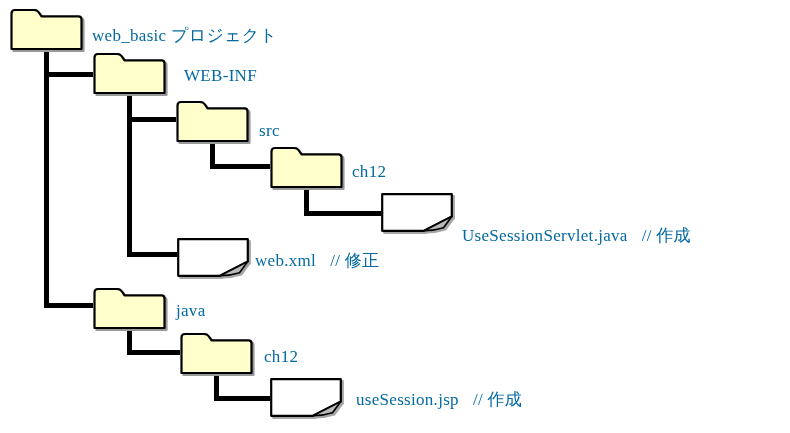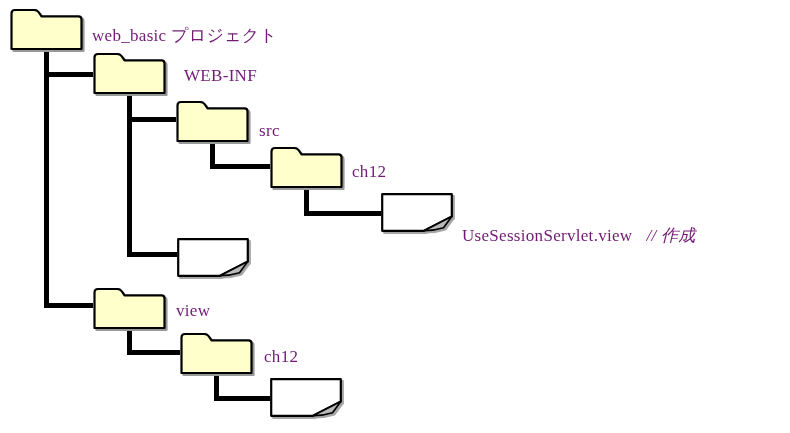--- a/index.html
+++ b/index.html
@@ -11,25 +11,25 @@
     overflow:hidden;
   }
   .line{position:absolute;background:#000000;}
   .node{position:absolute;line-height:0;}
   .folder-svg{filter:drop-shadow(2.5px 2.5px 0 #999999);}
   .file-svg{filter:drop-shadow(2px 2px 0 #a6a6a6);}
   .label{
     position:absolute;
     font-size:17px;
     line-height:18px;
-    color:#701a75;
+    color:#0369a1;
     white-space:nowrap;
     letter-spacing:0.3px;
   }
-  .note{margin-left:14px;font-style:italic;}
+  .note{margin-left:14px;}
 </style>
 </head>
 <body>
 
 <div id="canvas">
 
   <svg width="0" height="0" style="position:absolute" aria-hidden="true">
     <defs>
       <g id="folder-shape">
         <path d="M1.5,41 V5.5 Q1.5,2 5,2 H24 L26.5,2.4 28.5,4 L31.5,8.4 H68.5 Q71.5,8.4 71.5,11.4 V41 Z" fill="#ffffcc" stroke="#000000" stroke-width="2.2" stroke-linejoin="round"></path>
@@ -109,22 +109,28 @@
   <div class="label" style="left:184px;top:67px">
     <span>WEB-INF</span>
   </div>
   <div class="label" style="left:259px;top:122px">
     <span>src</span>
   </div>
   <div class="label" style="left:352px;top:163px">
     <span>ch12</span>
   </div>
   <div class="label" style="left:462px;top:227px">
-    <span>UseSessionServlet.view</span><span class="note">// 作成</span>
+    <span>UseSessionServlet.java</span><span class="note">// 作成</span>
+  </div>
+  <div class="label" style="left:255px;top:252px">
+    <span>web.xml</span><span class="note">// 修正</span>
   </div>
   <div class="label" style="left:176px;top:302px">
-    <span>view</span>
+    <span>java</span>
   </div>
   <div class="label" style="left:264px;top:348px">
     <span>ch12</span>
+  </div>
+  <div class="label" style="left:356px;top:391px">
+    <span>useSession.jsp</span><span class="note">// 作成</span>
   </div>
 
 </div>
 
 </body></html>

